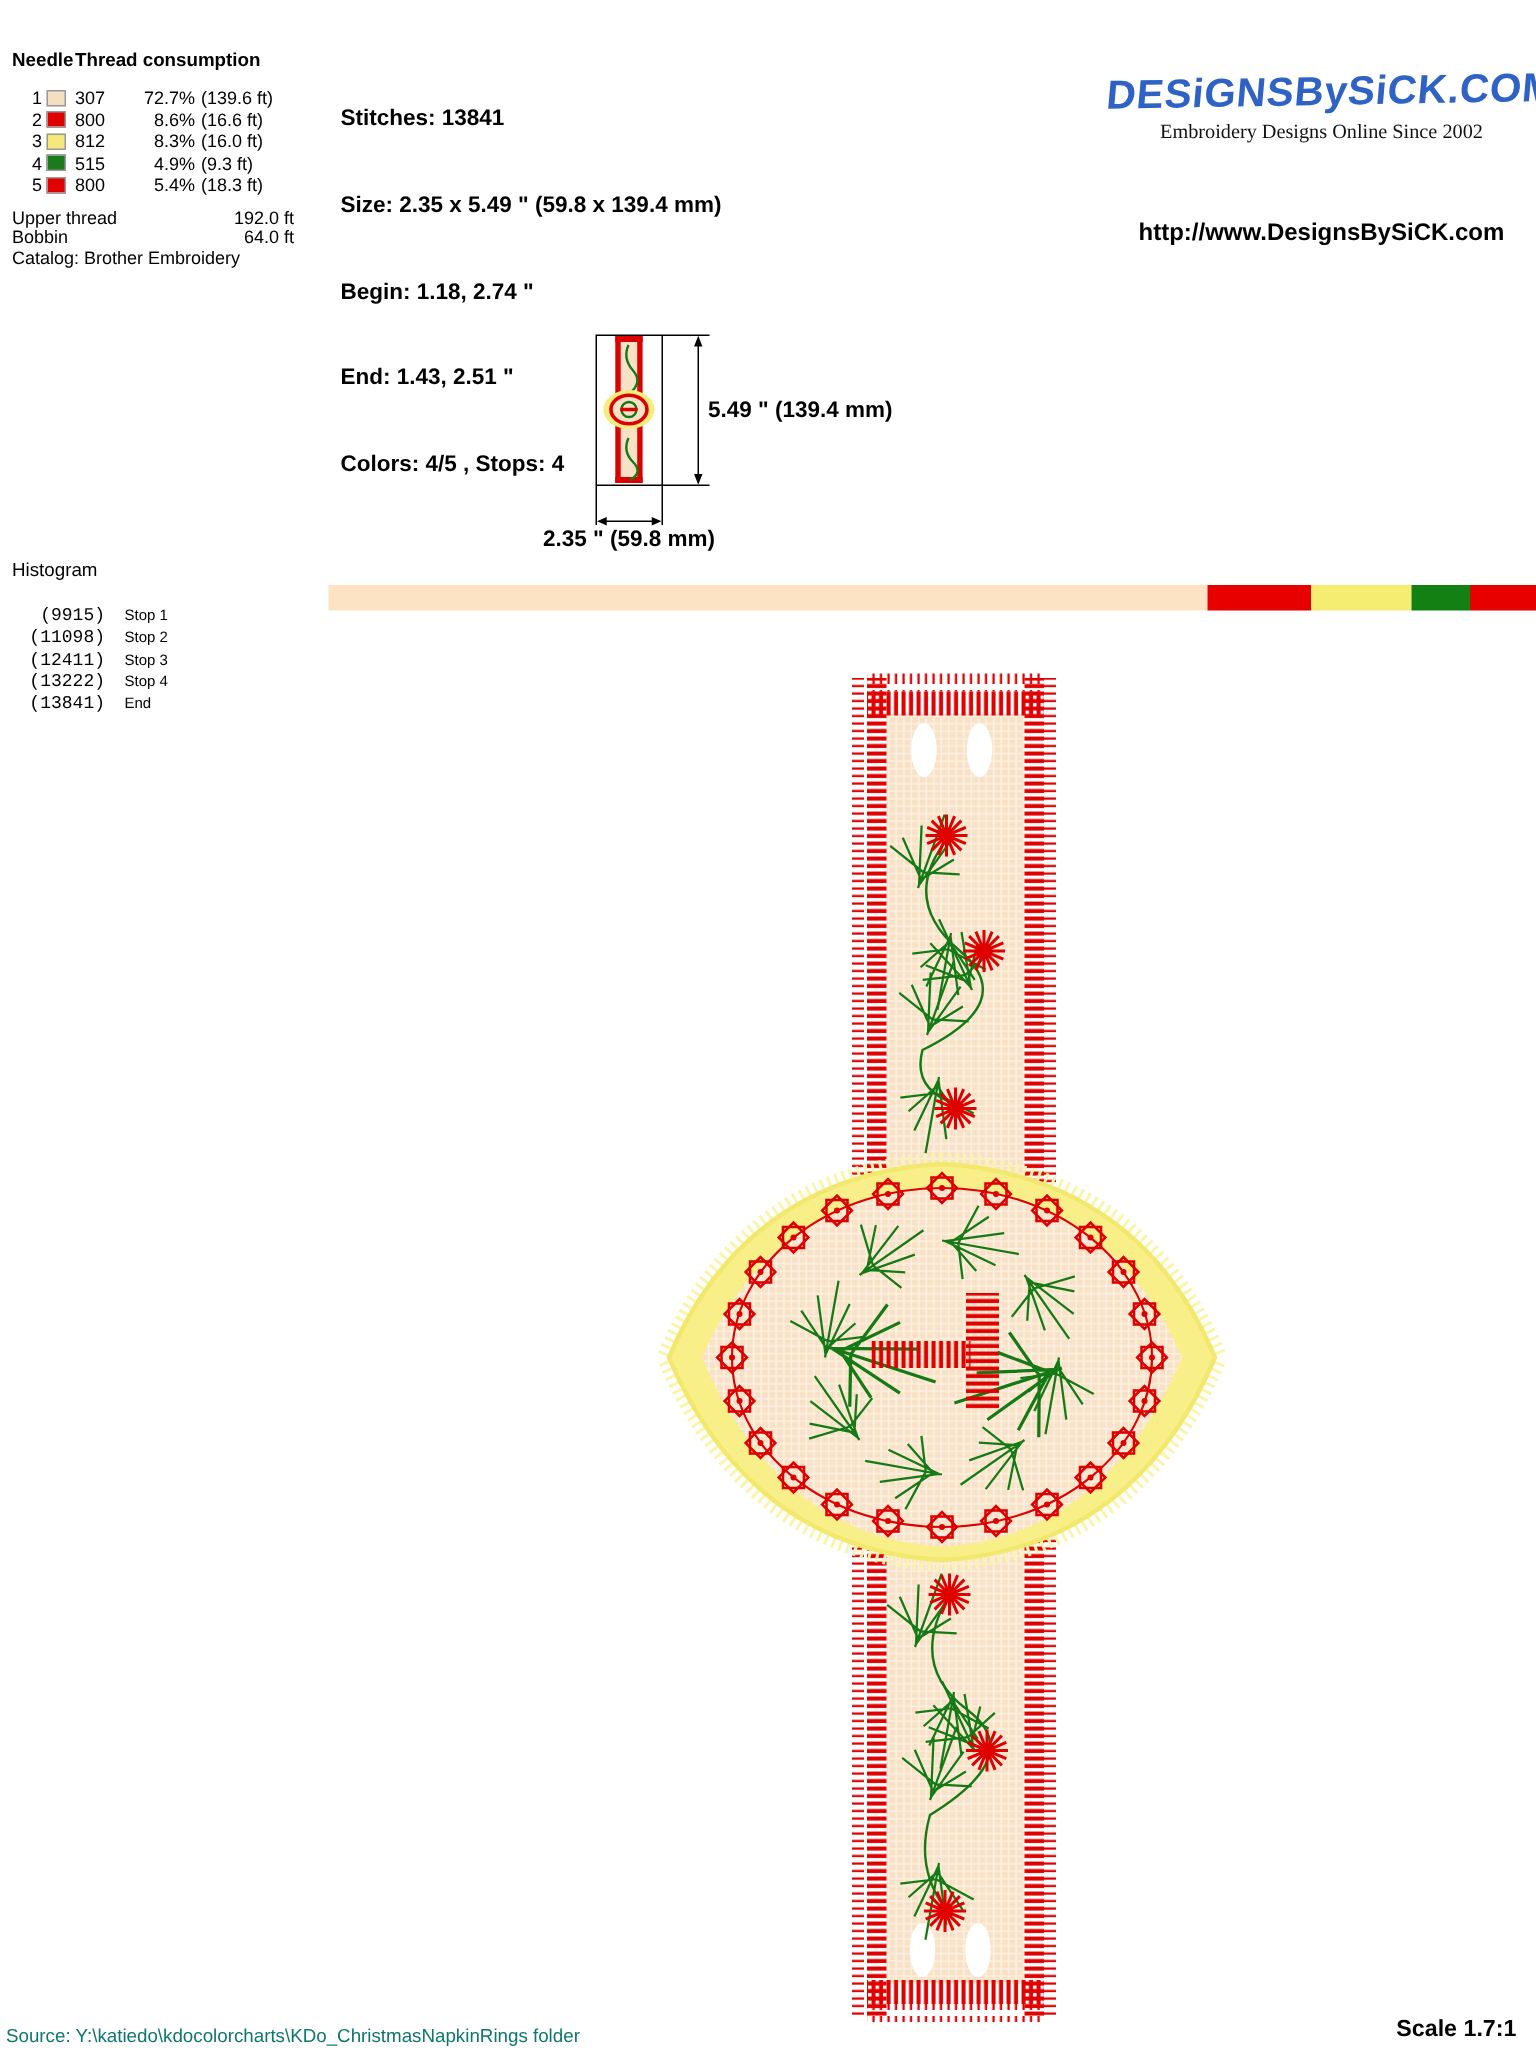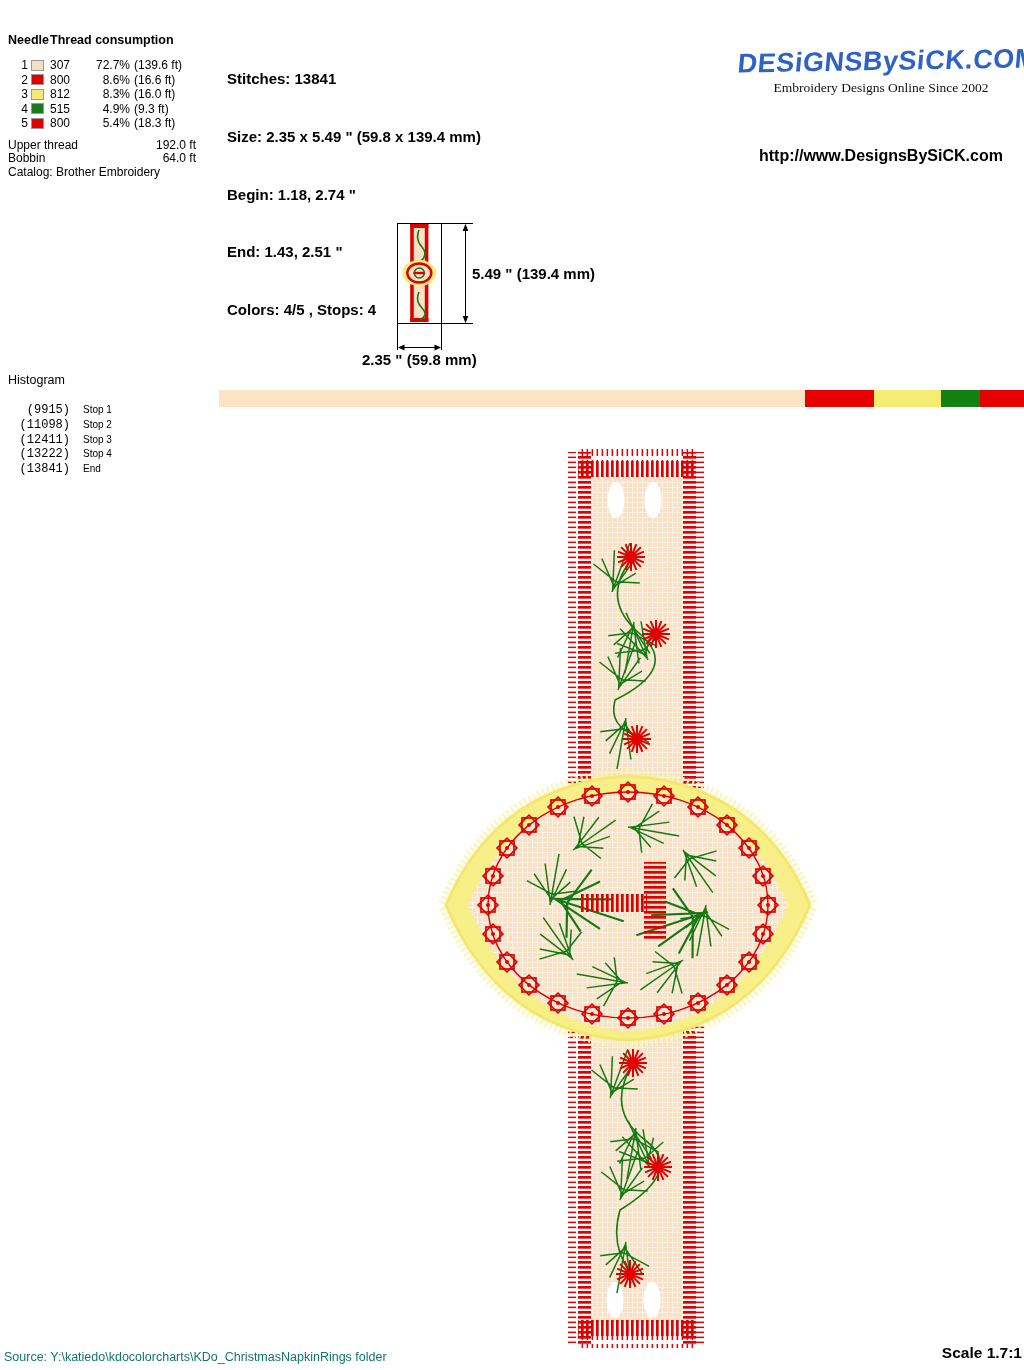--- a/index.html
+++ b/index.html
@@ -39,21 +39,21 @@
   .hg-row { display:flex; height:14.8px; align-items:baseline; }
   .hg-count { width:62px; text-align:right; font-family:"Liberation Mono", monospace; font-size:12px; }
   .hg-label { margin-left:13px; font-size:10px; }
 
   
   .ratio-label { position:absolute; left:219px; top:393px; font-size:12.5px; color:#4d7c0f; }
   .ratio-bar { position:absolute; left:219px; top:390px; width:805px; height:17px; display:flex; }
 
   
   .src { position:absolute; left:4px; top:1350px; font-size:12.5px; color:#0f766e; }
-  .scale { position:absolute; right:2px; top:1344px; font-size:15.5px; font-weight:bold; color:#000; }
+  .scale { position:absolute; right:13px; top:1344px; font-size:15.5px; font-weight:bold; color:#000; }
 
   svg { display:block; }
 </style>
 </head>
 <body>
 
 <div class="page">
 
   <div class="needle-table">
     <div class="nt-head">

